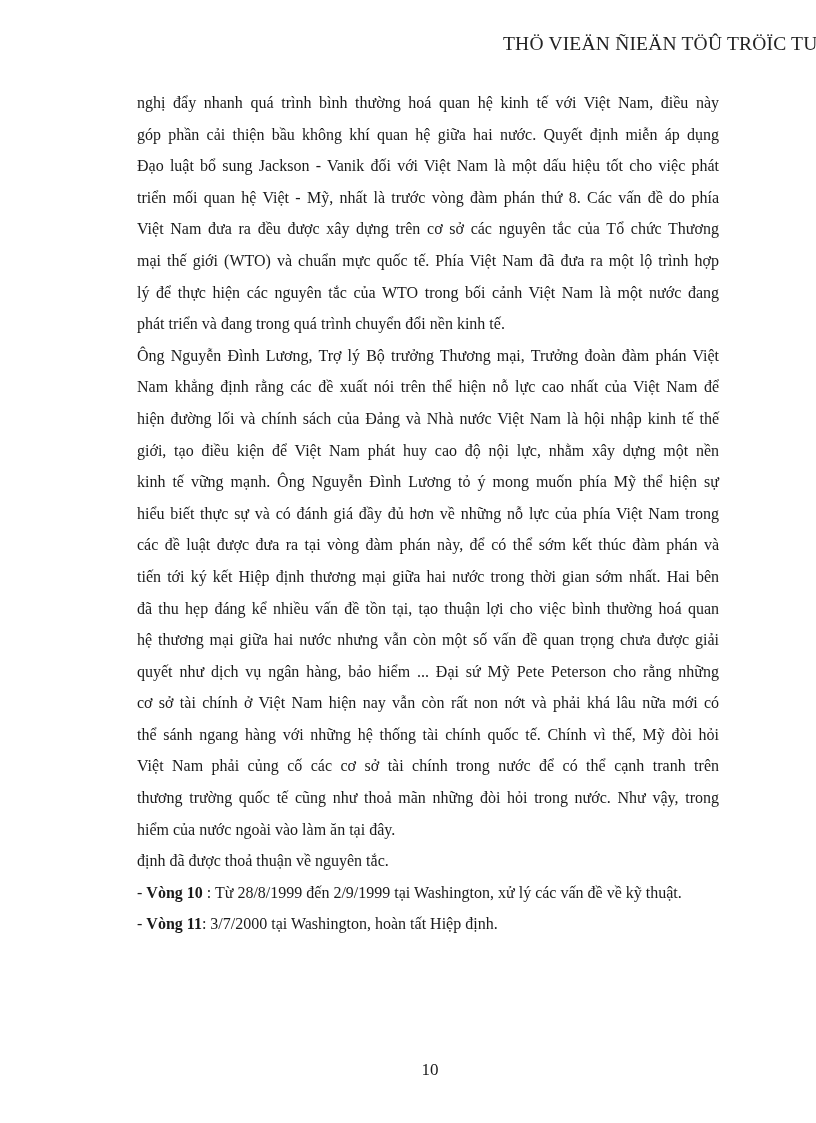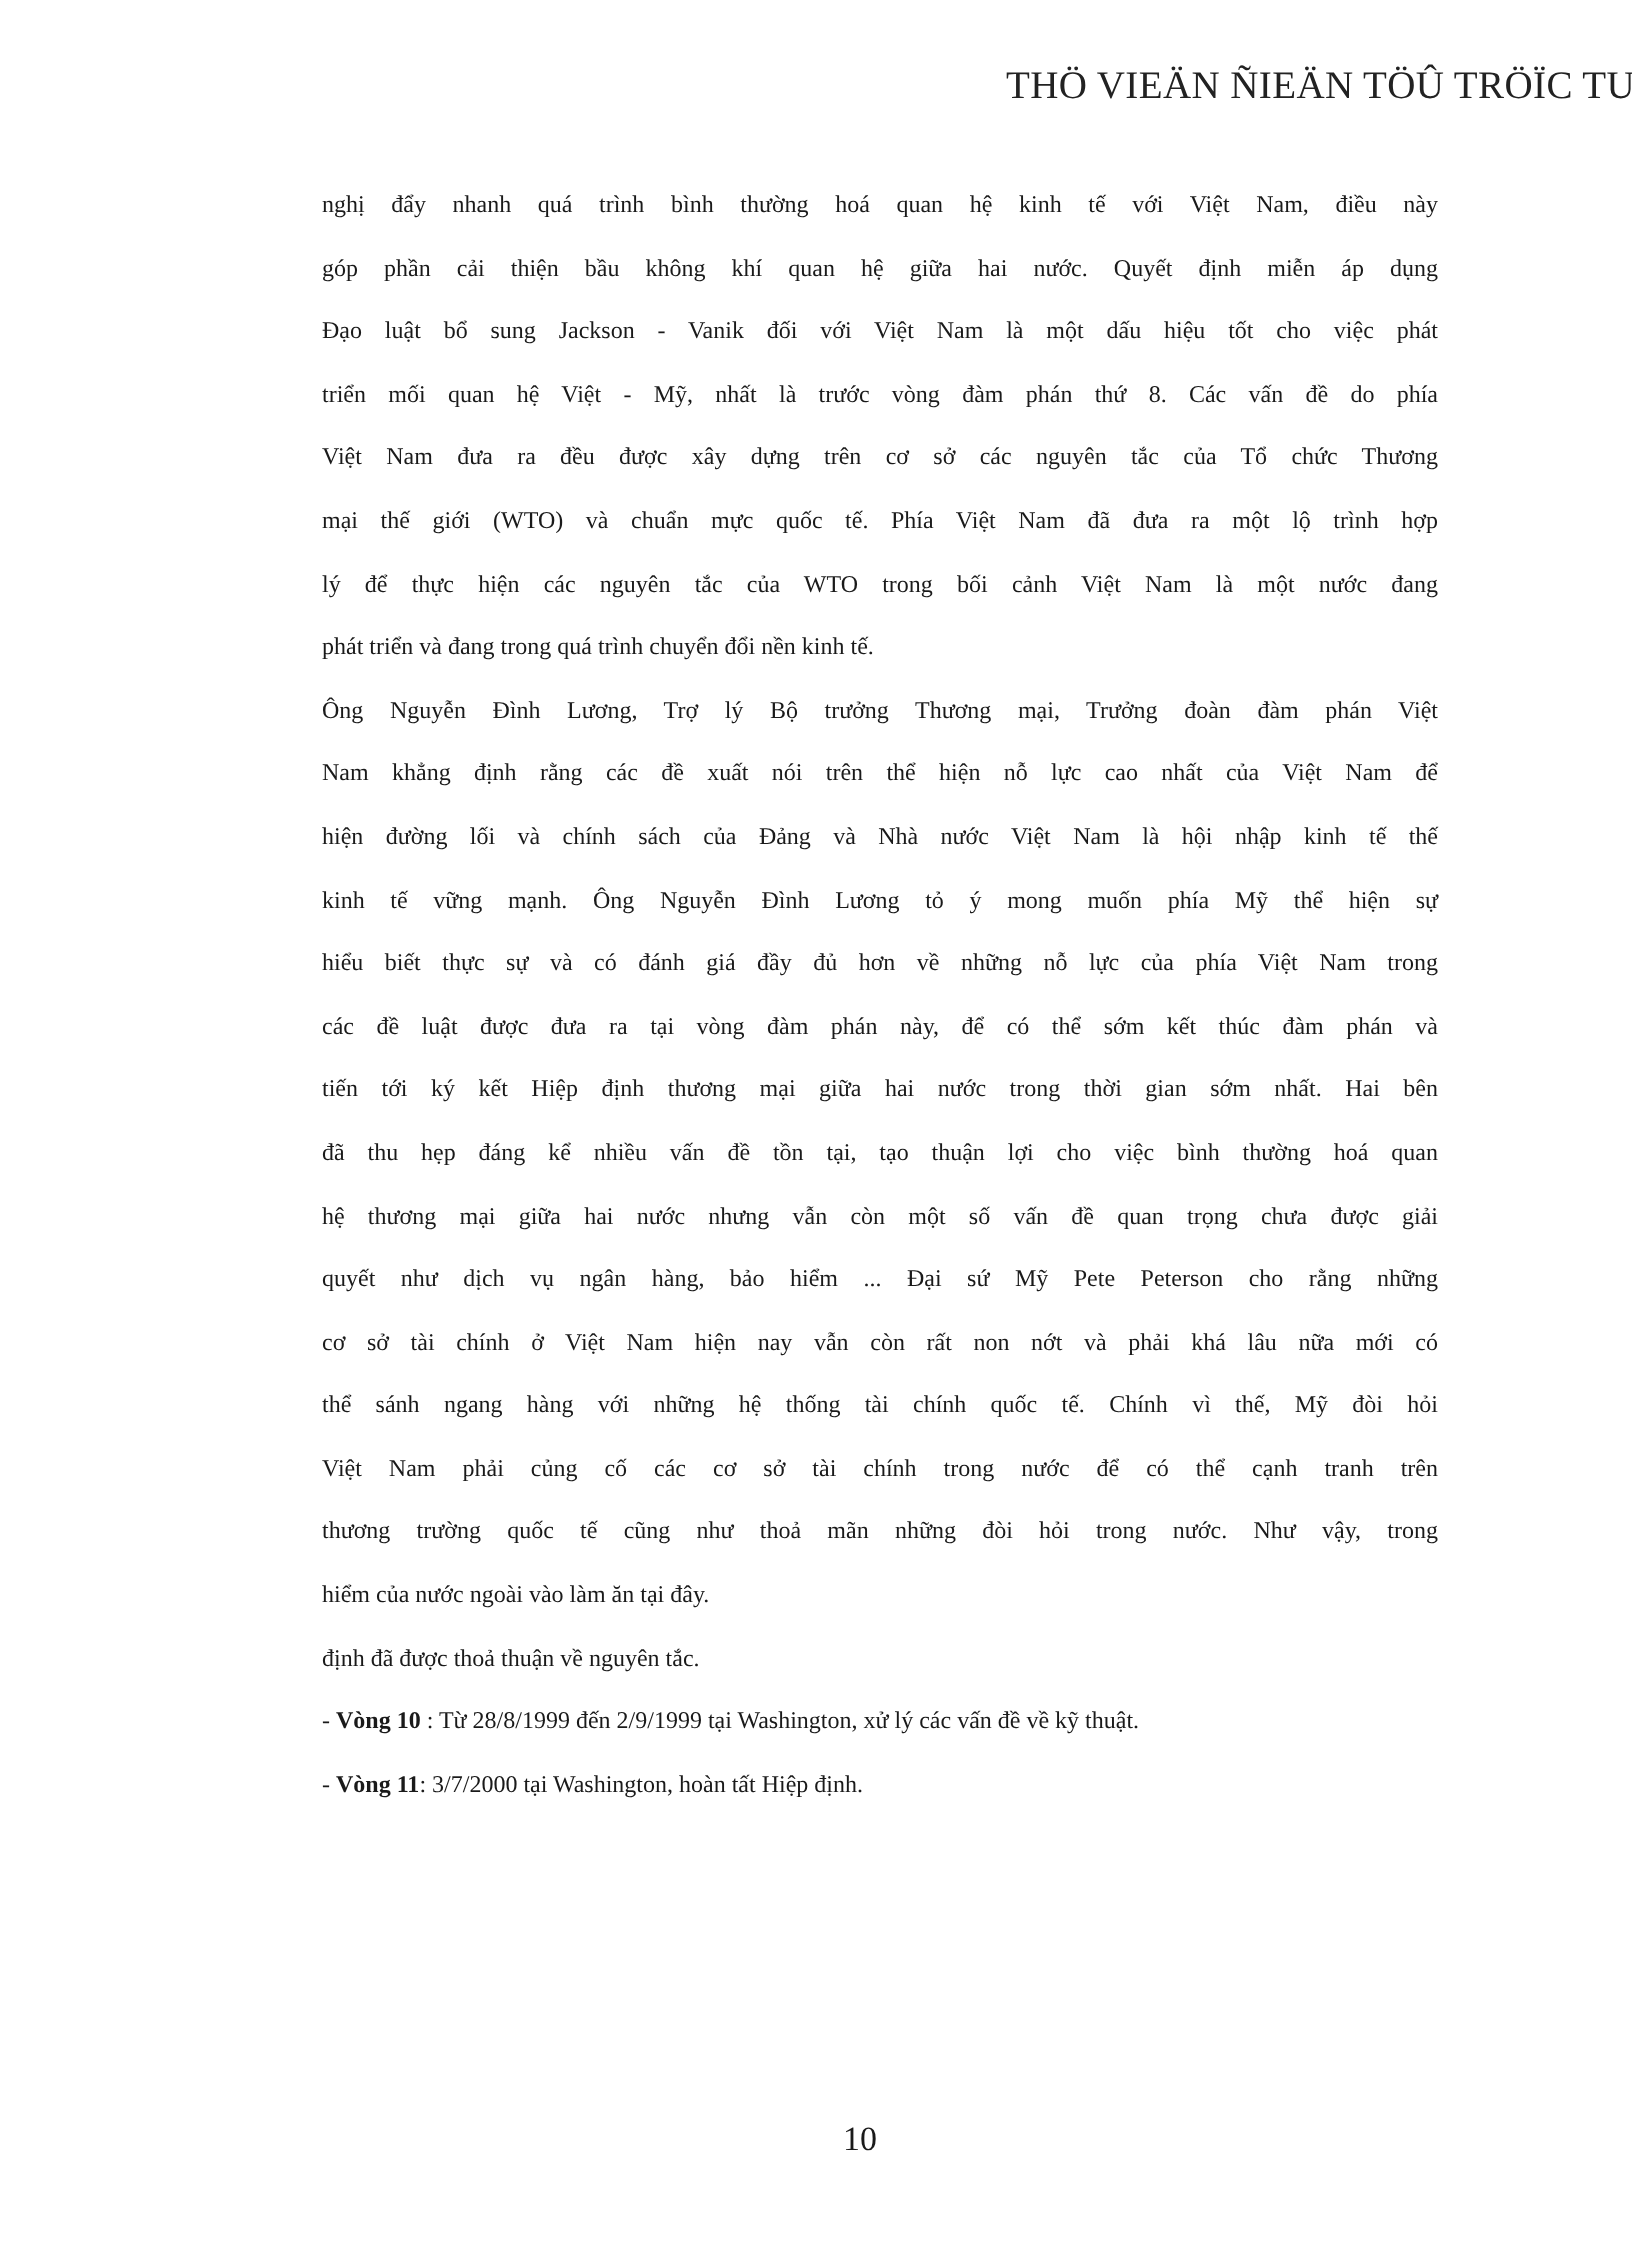--- a/index.html
+++ b/index.html
@@ -1,22 +1,22 @@
 <!DOCTYPE html>
 <html><head>
   <meta charset="utf-8">
   <style>
     html, body { margin: 0; padding: 0; background: #ffffff; }
     body { width: 816px; height: 1123px; position: relative; overflow: hidden;
            font-family: "Liberation Serif", "DejaVu Serif", serif; color: #1a1a1a; }
     .header { position: absolute; top: 33px; left: 503px; white-space: nowrap;
               font-size: 19.5px; letter-spacing: 0.2px; color: #222; }
     .body-text { position: absolute; left: 137px; top: 87px; width: 582px; }
-    .line { height: 31.6px; line-height: 31.6px; font-size: 12px; white-space: nowrap;
-            text-align: justify; text-align-last: justify; margin-left: 24px; }
+    .line { height: 31.6px; line-height: 31.6px; font-size: 16px; white-space: nowrap;
+            text-align: justify; text-align-last: justify; }
     .line.last { text-align-last: left; }
     .line b { font-weight: bold; }
     .page-number { position: absolute; top: 1060px; left: 0; width: 860px; text-align: center;
                    font-size: 17px; }
   </style>
 </head>
 <body>
 
 <div class="header">THÖ VIEÄN ÑIEÄN TÖÛ TRÖÏC TUYEÁN</div>
 
@@ -28,20 +28,21 @@
     <div class="line">triển mối quan hệ Việt - Mỹ, nhất là trước vòng đàm phán thứ 8. Các vấn đề do phía</div>
     <div class="line">Việt Nam đưa ra đều được xây dựng trên cơ sở các nguyên tắc của Tổ chức Thương</div>
     <div class="line">mại thế giới (WTO) và chuẩn mực quốc tế. Phía Việt Nam đã đưa ra một lộ trình hợp</div>
     <div class="line">lý để thực hiện các nguyên tắc của WTO trong bối cảnh Việt Nam là một nước đang</div>
     <div class="line last">phát triển và đang trong quá trình chuyển đổi nền kinh tế.</div>
   </div>
   <div>
     <div class="line">Ông Nguyễn Đình Lương, Trợ lý Bộ trưởng Thương mại, Trưởng đoàn đàm phán Việt</div>
     <div class="line">Nam  khẳng định rằng các đề xuất nói trên thể hiện nỗ lực cao nhất của Việt Nam để</div>
     <div class="line">hiện đường lối và chính sách của Đảng và Nhà nước Việt Nam là hội nhập kinh tế thế</div>
+    <div class="line">giới, tạo điều kiện để Việt Nam phát huy cao độ nội lực, nhằm xây dựng một nền</div>
     <div class="line">kinh tế vững mạnh. Ông Nguyễn Đình Lương tỏ ý mong muốn phía Mỹ thể hiện sự</div>
     <div class="line">hiểu biết thực sự và có đánh giá đầy đủ hơn về những nỗ lực của phía Việt Nam trong</div>
     <div class="line">các đề luật được đưa ra tại vòng đàm phán này, để có thể sớm kết thúc đàm phán và</div>
     <div class="line">tiến tới ký kết Hiệp định thương mại giữa hai nước trong thời gian sớm nhất. Hai bên</div>
     <div class="line">đã thu hẹp đáng kể nhiều vấn đề tồn tại, tạo thuận lợi cho việc bình thường hoá quan</div>
     <div class="line">hệ thương mại giữa hai nước nhưng vẫn còn một số vấn đề quan trọng chưa được giải</div>
     <div class="line">quyết như dịch vụ ngân hàng, bảo hiểm ... Đại sứ Mỹ Pete Peterson cho rằng những</div>
     <div class="line">cơ sở tài chính ở Việt Nam hiện nay vẫn còn rất non nớt và phải khá lâu nữa mới có</div>
     <div class="line">thể sánh ngang hàng với những hệ thống tài chính quốc tế. Chính vì thế, Mỹ đòi hỏi</div>
     <div class="line">Việt Nam phải củng cố các cơ sở tài chính trong nước để có thể cạnh tranh trên</div>

